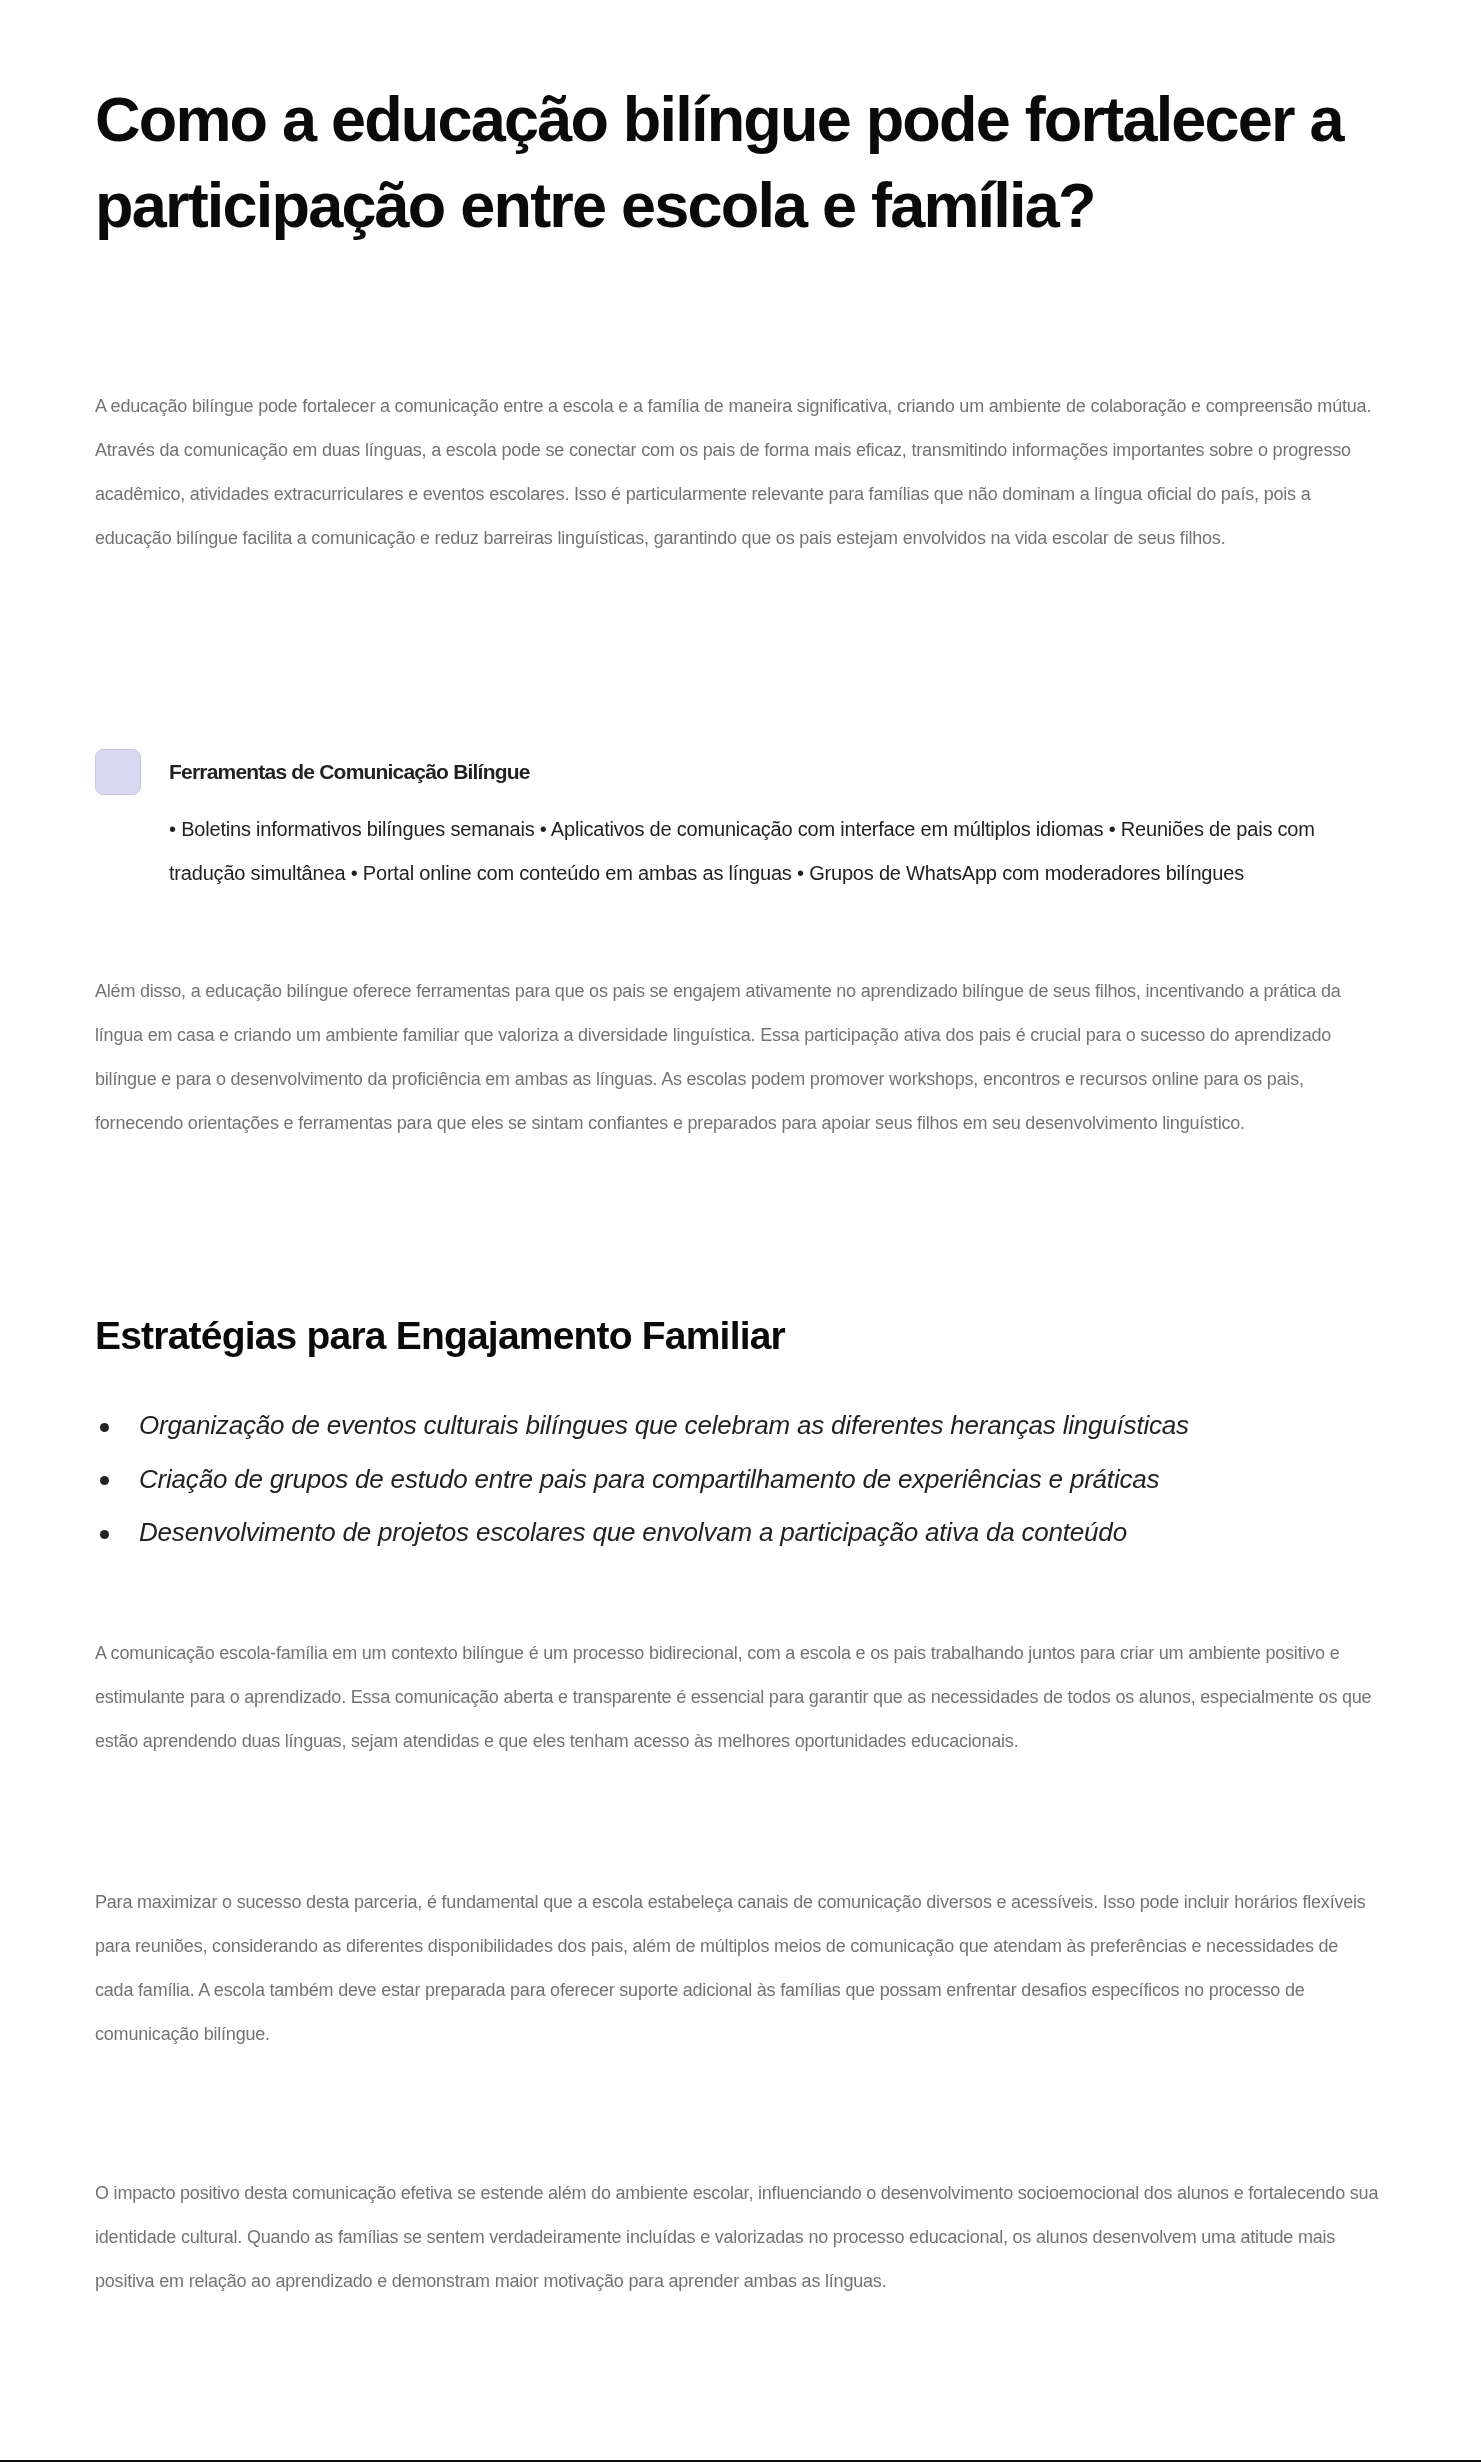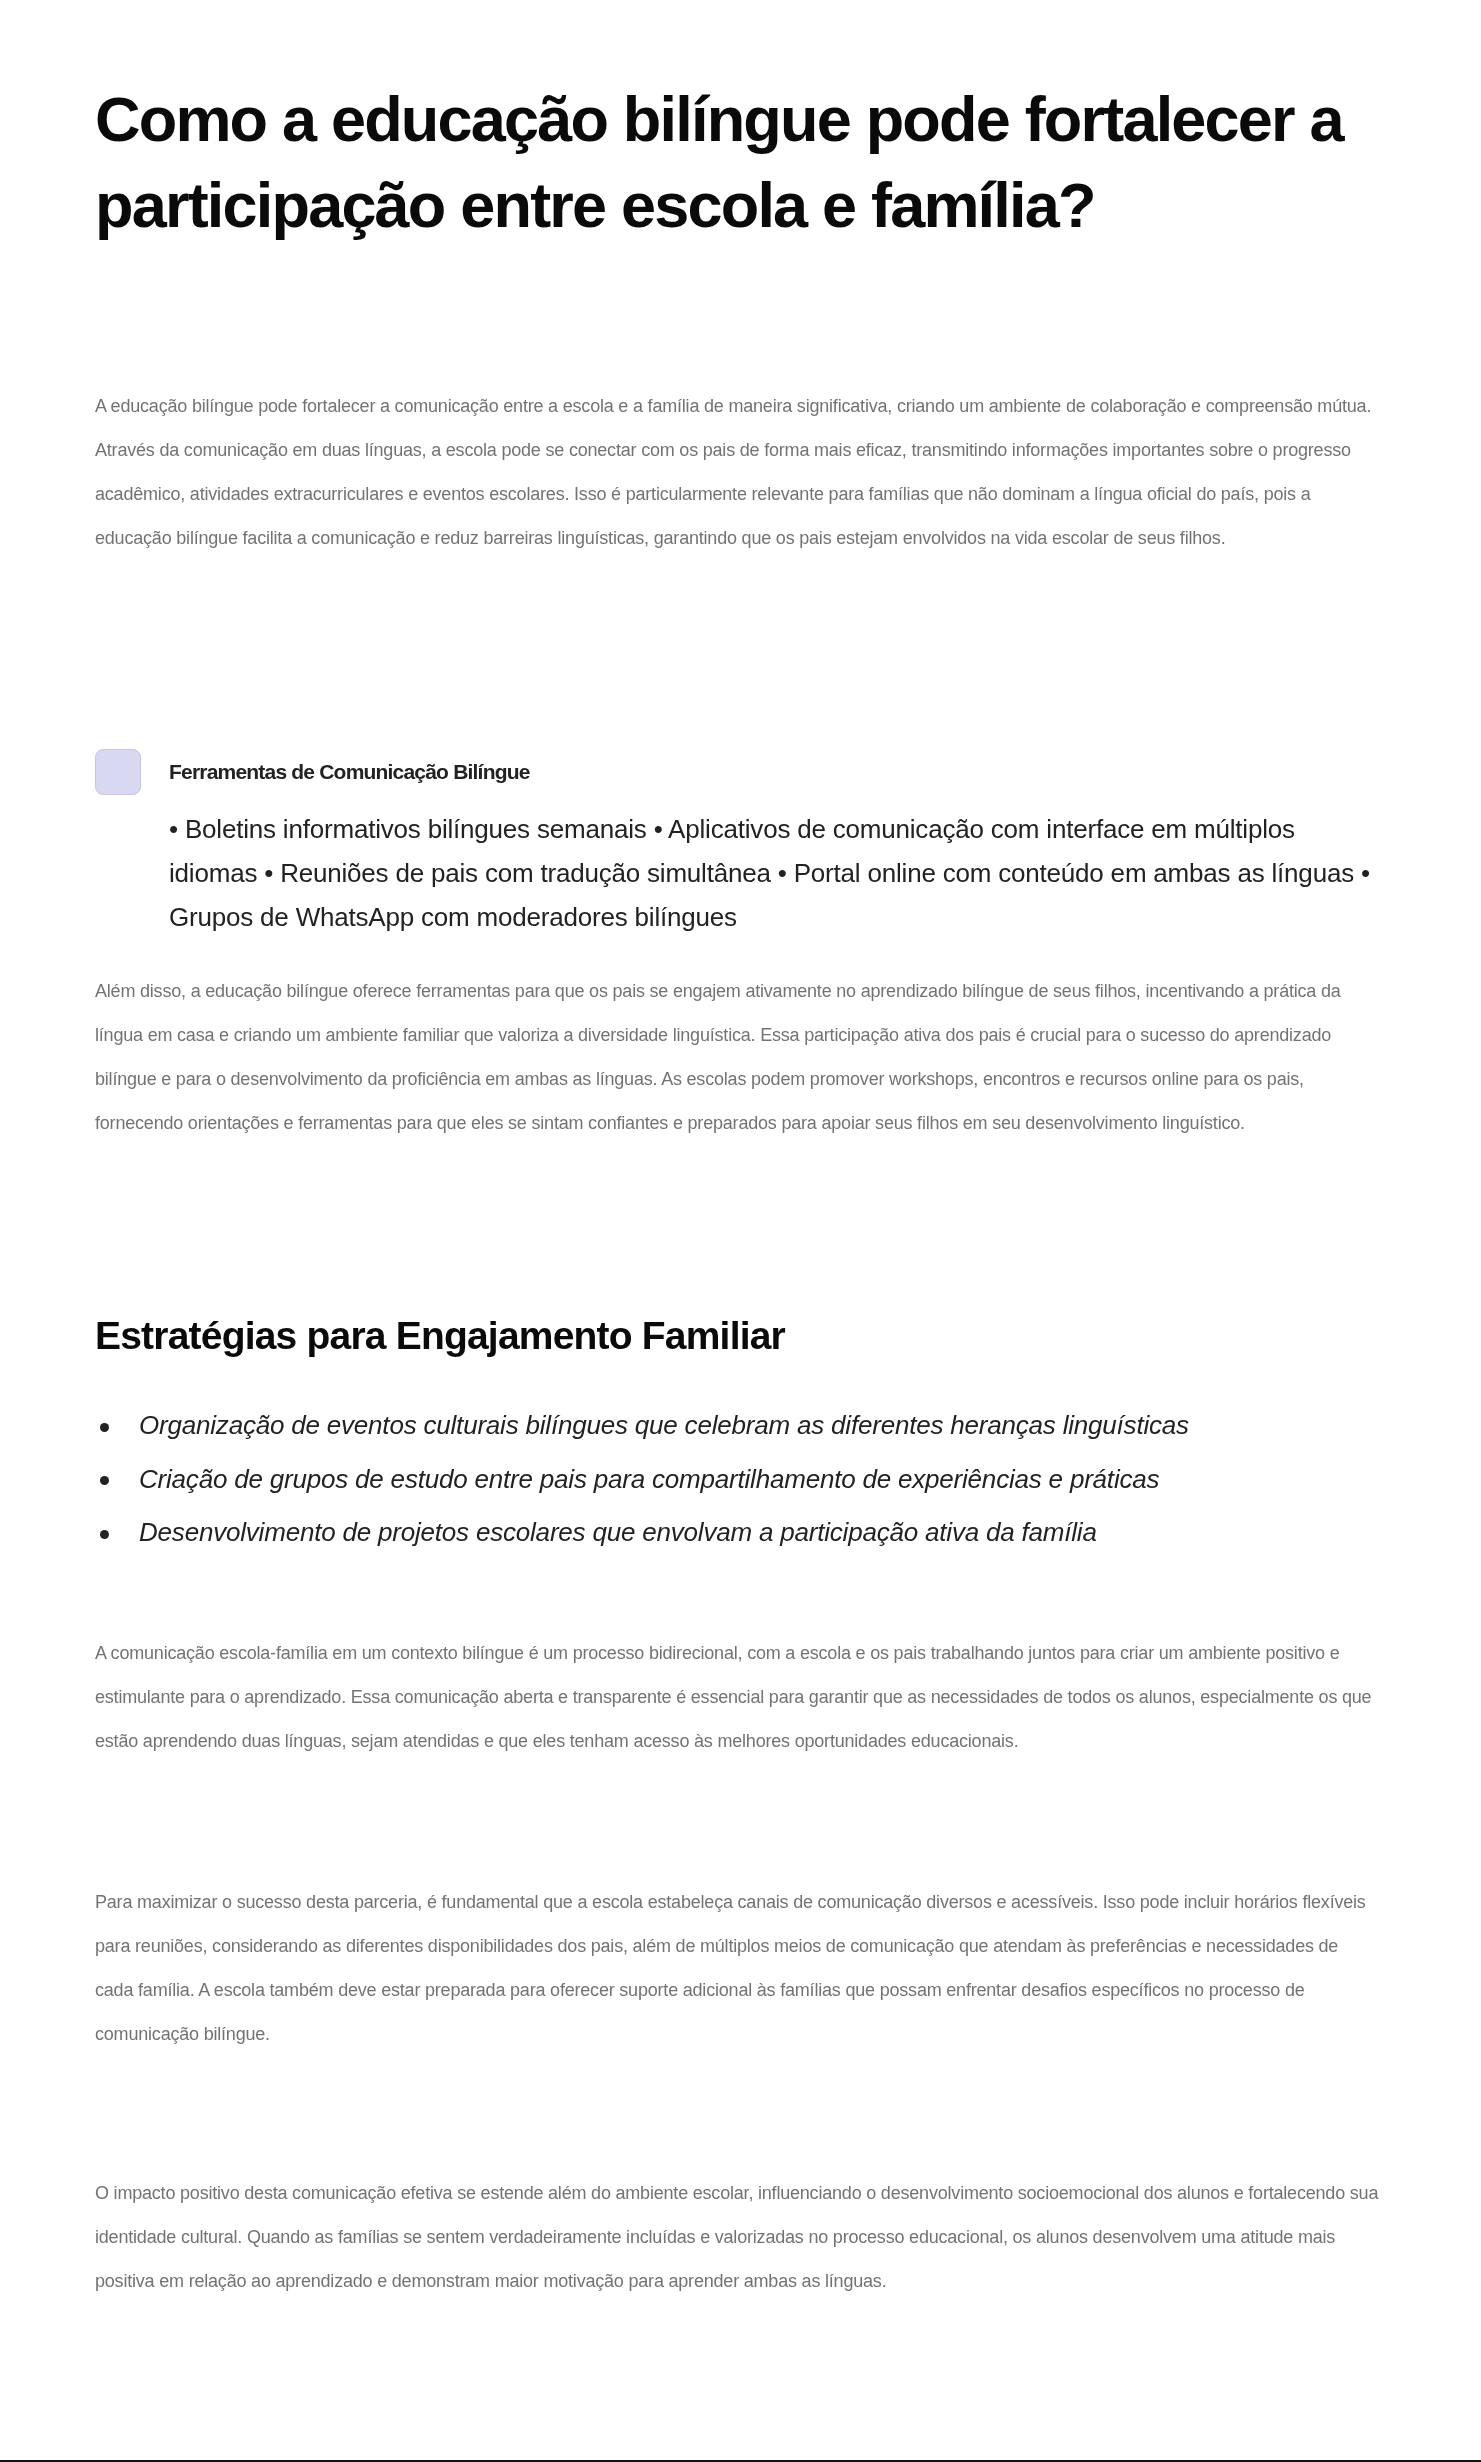--- a/index.html
+++ b/index.html
@@ -64,21 +64,21 @@
     font-weight: 700;
     color: #222222;
     letter-spacing: -0.8px;
   }
   .callout-body {
     position: absolute;
     left: 74px;
     top: 58px;
     width: 1210px;
     margin: 0;
-    font-size: 26px;
+    font-size: 20px;
     line-height: 44px;
     color: #222222;
     letter-spacing: -0.2px;
   }
   h2 {
     margin: 0;
     font-size: 39px;
     line-height: 46px;
     font-weight: 700;
     color: #0a0a0a;
@@ -131,21 +131,21 @@
     <p class="callout-body">• Boletins informativos bilíngues semanais • Aplicativos de comunicação com interface em múltiplos idiomas • Reuniões de pais com tradução simultânea • Portal online com conteúdo em ambas as línguas • Grupos de WhatsApp com moderadores bilíngues</p>
   </div>
 
   <p class="body-text abs" style="top: 969px;">Além disso, a educação bilíngue oferece ferramentas para que os pais se engajem ativamente no aprendizado bilíngue de seus filhos, incentivando a prática da língua em casa e criando um ambiente familiar que valoriza a diversidade linguística. Essa participação ativa dos pais é crucial para o sucesso do aprendizado bilíngue e para o desenvolvimento da proficiência em ambas as línguas. As escolas podem promover workshops, encontros e recursos online para os pais, fornecendo orientações e ferramentas para que eles se sintam confiantes e preparados para apoiar seus filhos em seu desenvolvimento linguístico.</p>
 
   <h2 class="abs" style="top: 1313px;">Estratégias para Engajamento Familiar</h2>
 
   <ul class="strategies abs" style="top: 1407px;">
     <li><span class="bullet"></span><span>Organização de eventos culturais bilíngues que celebram as diferentes heranças linguísticas</span></li>
     <li><span class="bullet"></span><span>Criação de grupos de estudo entre pais para compartilhamento de experiências e práticas</span></li>
-    <li><span class="bullet"></span><span>Desenvolvimento de projetos escolares que envolvam a participação ativa da família</span></li>
+    <li><span class="bullet"></span><span>Desenvolvimento de projetos escolares que envolvam a participação ativa da conteúdo</span></li>
   </ul>
 
   <p class="body-text abs" style="top: 1631px;">A comunicação escola-família em um contexto bilíngue é um processo bidirecional, com a escola e os pais trabalhando juntos para criar um ambiente positivo e estimulante para o aprendizado. Essa comunicação aberta e transparente é essencial para garantir que as necessidades de todos os alunos, especialmente os que estão aprendendo duas línguas, sejam atendidas e que eles tenham acesso às melhores oportunidades educacionais.</p>
 
   <p class="body-text abs" style="top: 1880px;">Para maximizar o sucesso desta parceria, é fundamental que a escola estabeleça canais de comunicação diversos e acessíveis. Isso pode incluir horários flexíveis para reuniões, considerando as diferentes disponibilidades dos pais, além de múltiplos meios de comunicação que atendam às preferências e necessidades de cada família. A escola também deve estar preparada para oferecer suporte adicional às famílias que possam enfrentar desafios específicos no processo de comunicação bilíngue.</p>
 
   <p class="body-text abs" style="top: 2171px;">O impacto positivo desta comunicação efetiva se estende além do ambiente escolar, influenciando o desenvolvimento socioemocional dos alunos e fortalecendo sua identidade cultural. Quando as famílias se sentem verdadeiramente incluídas e valorizadas no processo educacional, os alunos desenvolvem uma atitude mais positiva em relação ao aprendizado e demonstram maior motivação para aprender ambas as línguas.</p>
 </div>
 
 <div class="bottom-rule"></div>

